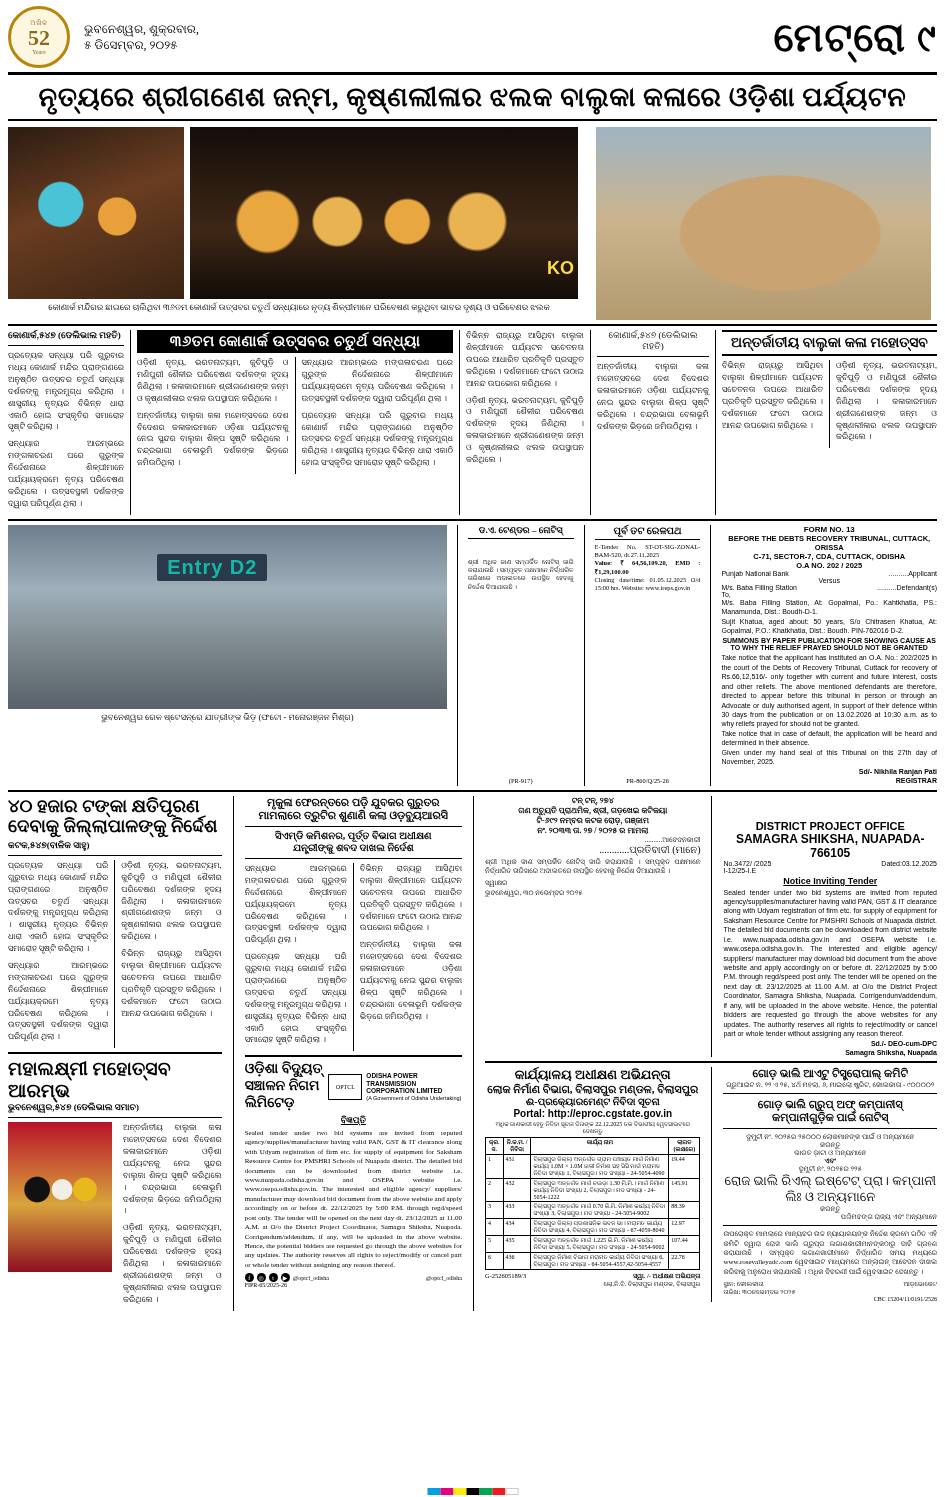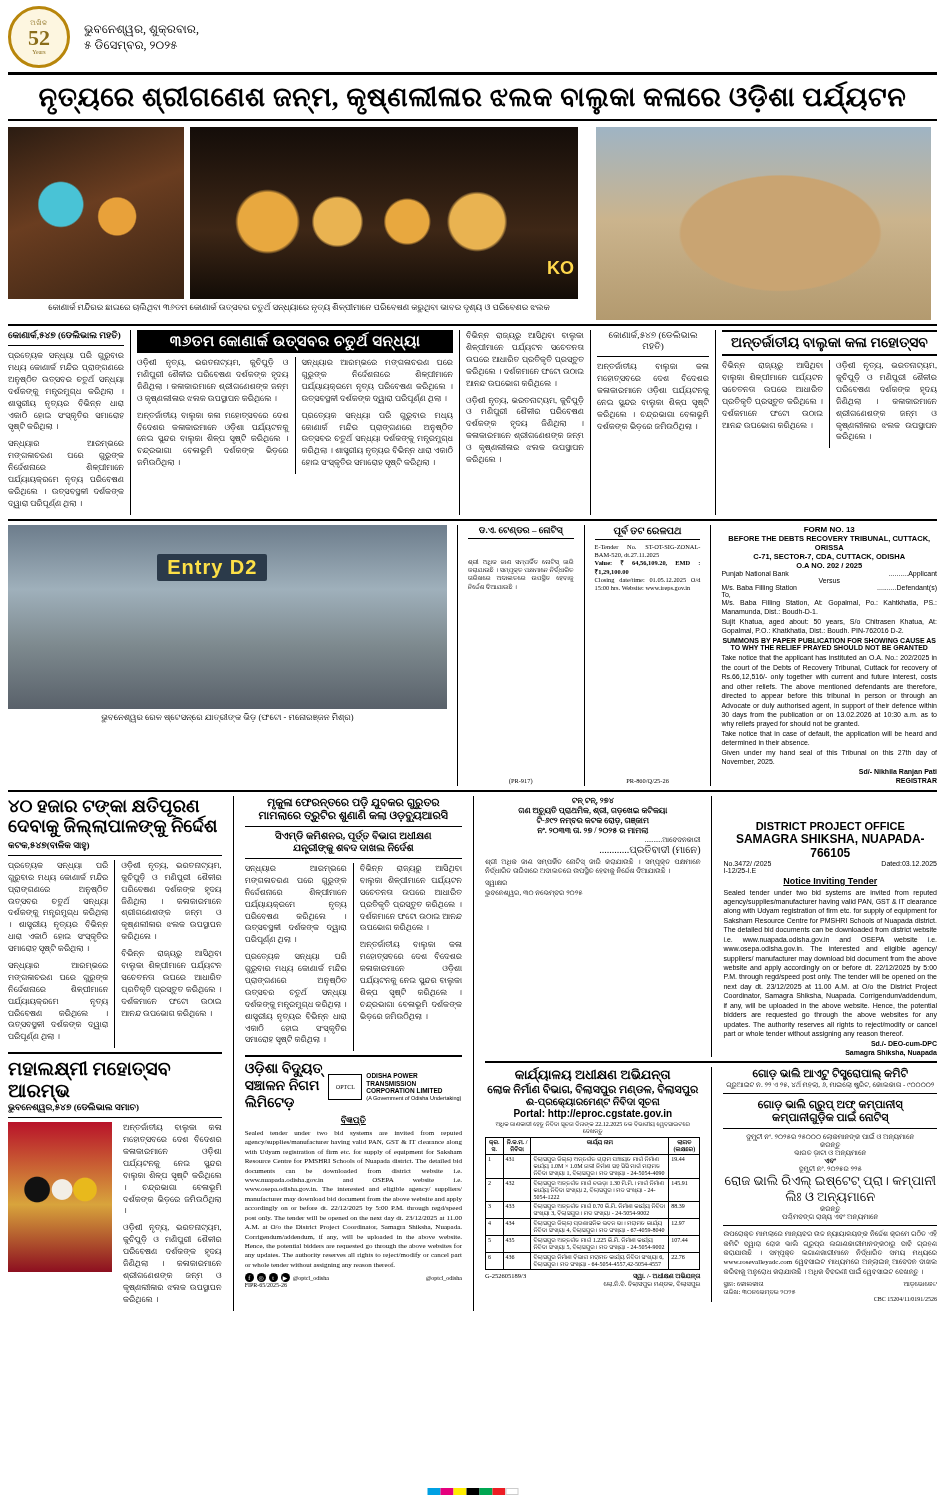--- a/index.html
+++ b/index.html
@@ -96,21 +96,21 @@
   .img-station { background:
       linear-gradient(180deg,#6d7d8c 0%,#9fb0bb 35%,#7e8a8f 65%,#59616a 100%); }
   .img-jagan { background:
       radial-gradient(circle at 28% 45%, #111 0 11%, rgba(0,0,0,0) 12%),
       radial-gradient(circle at 52% 45%, #f2eee6 0 10%, rgba(0,0,0,0) 11%),
       radial-gradient(circle at 74% 45%, #e8b91c 0 10%, rgba(0,0,0,0) 11%),
       linear-gradient(180deg,#b8132a 0%,#d8a43c 55%,#8d0f20 100%); }
 
   .entry-sign {
     position:absolute; left:34%; top:16%;
-    background:#2b3a4a; color:#fde047; font-family:"Liberation Sans", sans-serif;
+    background:#2b3a4a; color:#14b8a6; font-family:"Liberation Sans", sans-serif;
     font-size:20px; font-weight:bold; padding:2px 10px; border-radius:2px;
     letter-spacing:1px;
   }
   .kohl { position:absolute; right:4px; bottom:20px; color:#ffd84d; font-size:18px; font-weight:bold; font-family:"Liberation Sans",sans-serif;}
   .stack { display:flex; flex-direction:column; }
   .socialbar { display:flex; align-items:center; gap:3px; font-size:6px; }
   .circ { width:9px;height:9px;border-radius:50%;background:#000;color:#fff;display:inline-flex;align-items:center;justify-content:center;font-size:6px;}
   .colorbars { position:absolute; bottom:2px; left:50%; transform:translateX(-50%); display:flex; }
   .colorbars div { width:13px; height:7px; }
   .logo-box { width:34px;height:26px;border:1px solid #000;display:flex;align-items:center;justify-content:center;font-size:6px;}
@@ -122,20 +122,24 @@
 
   <div class="masthead">
     <div class="logo">
       <div class="lg-top">ଅଖିଳ</div>
       <div class="lg-num">52</div>
       <div class="lg-bot">Years</div>
     </div>
     <div class="mast-mid">
       <div>ଭୁବନେଶ୍ୱର, ଶୁକ୍ରବାର,</div>
       <div>୫ ଡିସେମ୍ବର, ୨୦୨୫</div>
+    </div>
+    <div class="mast-right">
+      <span>ମେଟ୍ରୋ</span>
+      <span class="pg">୯</span>
     </div>
   </div>
 
   <div class="big-head">ନୃତ୍ୟରେ ଶ୍ରୀଗଣେଶ ଜନ୍ମ, କୃଷ୍ଣଲୀଳାର ଝଲକ  ବାଲୁକା କଳାରେ ଓଡ଼ିଶା ପର୍ଯ୍ୟଟନ</div>
 
   <div class="photo-row">
     <div style="width:582px;">
       <div style="display:flex; gap:6px;">
         <div class="ph ph1">
           <div class="photo-fill img-dance1"></div>
@@ -473,21 +477,21 @@
           <div class="center bold" style="font-size:11px;">ଗୋଡ଼ ଭାଲି ଗ୍ରୁପ୍ ଅଫ୍ କମ୍ପାନୀସ୍</div>
           <div class="center bold" style="font-size:11px;">କମ୍ପାନୀଗୁଡ଼ିକ ପାଇଁ ନୋଟିସ୍</div>
           <div class="hr"></div>
           <div class="center" style="font-size:7px;">ଦୁମୁ୍ଟୀ ନଂ. ୨୦୨୫ର ୨୫୦୦୦ ଲୋକମାନଙ୍କ ପାଇଁ ଓ ଅନ୍ୟମାନେ</div>
           <div class="center" style="font-size:7px;">କରନ୍ତୁ</div>
           <div class="center" style="font-size:7px;">ଭାରତ ଡ଼ାଟା ଓ ଅନ୍ୟମାନେ</div>
           <div class="center bold" style="font-size:7px;">ଏବଂ</div>
           <div class="center" style="font-size:7px;">ଦୁମୁ୍ଟୀ ନଂ. ୨୦୨୫ର ୨୨୫</div>
           <div class="center" style="font-size:13px;">ରୋଜ ଭାଲି ରିଏଲ୍ ଇଷ୍ଟେଟ୍ ପ୍ରା। କମ୍ପାନୀ ଲିଃ ଓ ଅନ୍ୟମାନେ</div>
           <div class="center" style="font-size:7px;">କରନ୍ତୁ</div>
-          <div class="center" style="font-size:7px;">ପଶ୍ଚିମବଙ୍ଗ ରାଜ୍ୟ ଏବଂ ଅନ୍ୟମାନେ</div>
+          <div class="center" style="font-size:7px;text-align:right;">ପଶ୍ଚିମବଙ୍ଗ ରାଜ୍ୟ ଏବଂ ଅନ୍ୟମାନେ</div>
           <div class="hr"></div>
           <div class="tiny7">ଉପରୋକ୍ତ ମାମଲାରେ ମାନ୍ୟବର ଉଚ୍ଚ ନ୍ୟାୟାଳୟଙ୍କ ନିର୍ଦ୍ଦେଶ କ୍ରମେ ଗଠିତ ଏହି କମିଟି ଦ୍ୱାରା ରୋଜ ଭାଲି ଗ୍ରୁପ୍‌ର ଲଗାଣକାରୀମାନଙ୍କଠାରୁ ଦାବି ଗ୍ରହଣ କରାଯାଉଛି । ସମ୍ପୃକ୍ତ ଲଗାଣକାରୀମାନେ ନିର୍ଦ୍ଧାରିତ ସମୟ ମଧ୍ୟରେ www.rosevalleyadc.com ୱେବସାଇଟ ମାଧ୍ୟମରେ ଅନ୍‌ଲାଇନ୍ ଆବେଦନ ଦାଖଲ କରିବାକୁ ଅନୁରୋଧ କରାଯାଉଛି । ଅଧିକ ବିବରଣୀ ପାଇଁ ୱେବସାଇଟ ଦେଖନ୍ତୁ ।</div>
           <div style="display:flex; justify-content:space-between; font-size:6.5px; margin-top:3px;">
             <span>
               <span>ସ୍ଥାନ: କୋଲକାତା</span><br>
               <span>ତାରିଖ: ୩୦ନଭେମ୍ବର ୨୦୨୫</span>
             </span>
             <span>ଆଡ଼ଭୋକେଟ</span>
           </div>
           <div style="text-align:right; font-size:6px;">CBC 15204/11/0191/2526</div>

